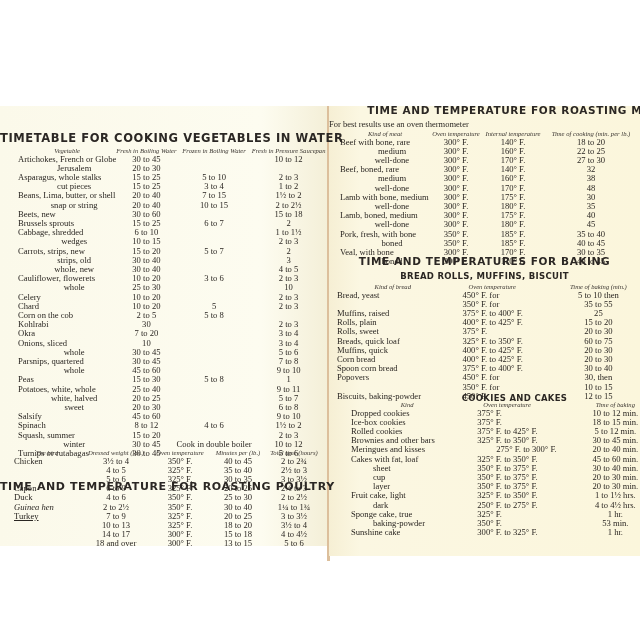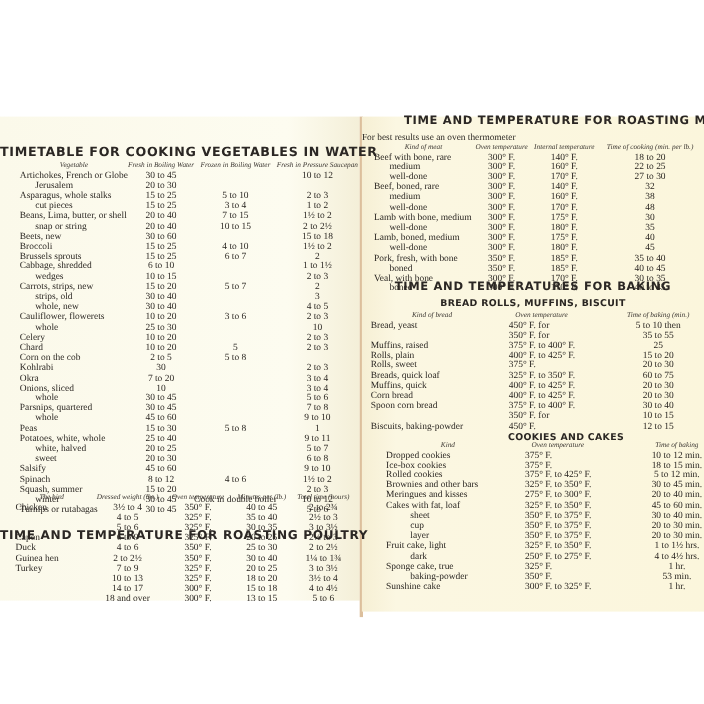--- a/index.html
+++ b/index.html
@@ -8,21 +8,21 @@
   .page { position:absolute; top:106px; height:440px; background:#fbf8e6; }
   .page.left { left:0; width:327px; background:linear-gradient(90deg,#fbf9ea 0%,#fdfcf0 80%,#f4efd8 100%); }
   .page.right { left:329px; width:311px; height:450px; background:linear-gradient(90deg,#f6efd4 0%,#fbf7e2 10%,#fbf6dc 100%); }
   .gutter { position:absolute; left:327px; top:106px; width:3px; height:455px; background:#dcbf9c; }
   .title { font-family:"DejaVu Sans", sans-serif; font-weight:bold; letter-spacing:0.6px; text-align:center; color:#2b2724; white-space:nowrap; }
   .subtitle { font-size:8.5px; }
   table { border-collapse:collapse; position:absolute; }
   td, th { padding:0; font-size:8.6px; line-height:9.2px; white-space:nowrap; vertical-align:top; }
   th { font-style:italic; font-weight:normal; font-size:6.6px; line-height:7.5px; color:#3a3530; }
   .c { text-align:center; }
-  .ind1 { padding-left:14px; }
+  .ind1 { padding-left:14px;text-align:center; }
   .ind2 { padding-left:22px; }
   .sec-title-sm { font-family:"DejaVu Sans", sans-serif; font-weight:bold; font-size:8.5px; letter-spacing:0.3px; text-align:center; }
 </style>
 </head>
 <body>
 
 <div class="page left"></div>
 <div class="gutter"></div>
 <div class="page right"></div>
 
@@ -72,26 +72,20 @@
         <td class="ind1">snap or string</td>
         <td class="c">20 to 40</td>
         <td class="c">10 to 15</td>
         <td class="c">2 to 2½</td>
       </tr>
       <tr>
         <td>Beets, new</td>
         <td class="c">30 to 60</td>
         <td class="c"></td>
         <td class="c">15 to 18</td>
-      </tr>
-      <tr>
-        <td>Broccoli</td>
-        <td class="c">15 to 25</td>
-        <td class="c">4 to 10</td>
-        <td class="c">1½ to 2</td>
       </tr>
       <tr>
         <td>Brussels sprouts</td>
         <td class="c">15 to 25</td>
         <td class="c">6 to 7</td>
         <td class="c">2</td>
       </tr>
       <tr>
         <td>Cabbage, shredded</td>
         <td class="c">6 to 10</td>
@@ -287,28 +281,28 @@
         <td class="c">2½ to 3</td>
       </tr>
       <tr>
         <td style="padding-left:2px;margin-top:36px;">Duck</td>
         <td class="c">4 to 6</td>
         <td class="c">350° F.</td>
         <td class="c">25 to 30</td>
         <td class="c">2 to 2½</td>
       </tr>
       <tr>
-        <td style="padding-left:2px;">Guinea hen</td>
+        <td style="padding-left:2px;font-style:italic;">Guinea hen</td>
         <td class="c">2 to 2½</td>
         <td class="c">350° F.</td>
         <td class="c">30 to 40</td>
         <td class="c">1¼ to 1¾</td>
       </tr>
       <tr>
-        <td style="padding-left:2px;">Turkey</td>
+        <td style="padding-left:2px;text-decoration:underline;">Turkey</td>
         <td class="c">7 to 9</td>
         <td class="c">325° F.</td>
         <td class="c">20 to 25</td>
         <td class="c">3 to 3½</td>
       </tr>
       <tr>
         <td style="padding-left:2px;"></td>
         <td class="c">10 to 13</td>
         <td class="c">325° F.</td>
         <td class="c">18 to 20</td>
@@ -482,20 +476,25 @@
         <td>Corn bread</td>
         <td style="padding-left:14px;">400° F. to 425° F.</td>
         <td class="c">20 to 30</td>
       </tr>
       <tr>
         <td>Spoon corn bread</td>
         <td style="padding-left:14px;">375° F. to 400° F.</td>
         <td class="c">30 to 40</td>
       </tr>
       <tr>
+        <td>Popovers</td>
+        <td style="padding-left:14px;">450° F. for</td>
+        <td class="c">30, then</td>
+      </tr>
+      <tr>
         <td></td>
         <td style="padding-left:14px;">350° F. for</td>
         <td class="c">10 to 15</td>
       </tr>
       <tr>
         <td>Biscuits, baking-powder</td>
         <td style="padding-left:14px;">450° F.</td>
         <td class="c">12 to 15</td>
       </tr>
     </tbody>
@@ -527,21 +526,21 @@
         <td style="padding-left:14px;">375° F. to 425° F.</td>
         <td class="c">5 to 12 min.</td>
       </tr>
       <tr>
         <td>Brownies and other bars</td>
         <td style="padding-left:14px;">325° F. to 350° F.</td>
         <td class="c">30 to 45 min.</td>
       </tr>
       <tr>
         <td>Meringues and kisses</td>
-        <td style="padding-left:14px;">275° F. to 300° F.</td>
+        <td style="padding-left:14px;text-align:center;">275° F. to 300° F.</td>
         <td class="c">20 to 40 min.</td>
       </tr>
       <tr>
         <td>Cakes with fat, loaf</td>
         <td style="padding-left:14px;">325° F. to 350° F.</td>
         <td class="c">45 to 60 min.</td>
       </tr>
       <tr>
         <td class="ind2">sheet</td>
         <td style="padding-left:14px;">350° F. to 375° F.</td>

